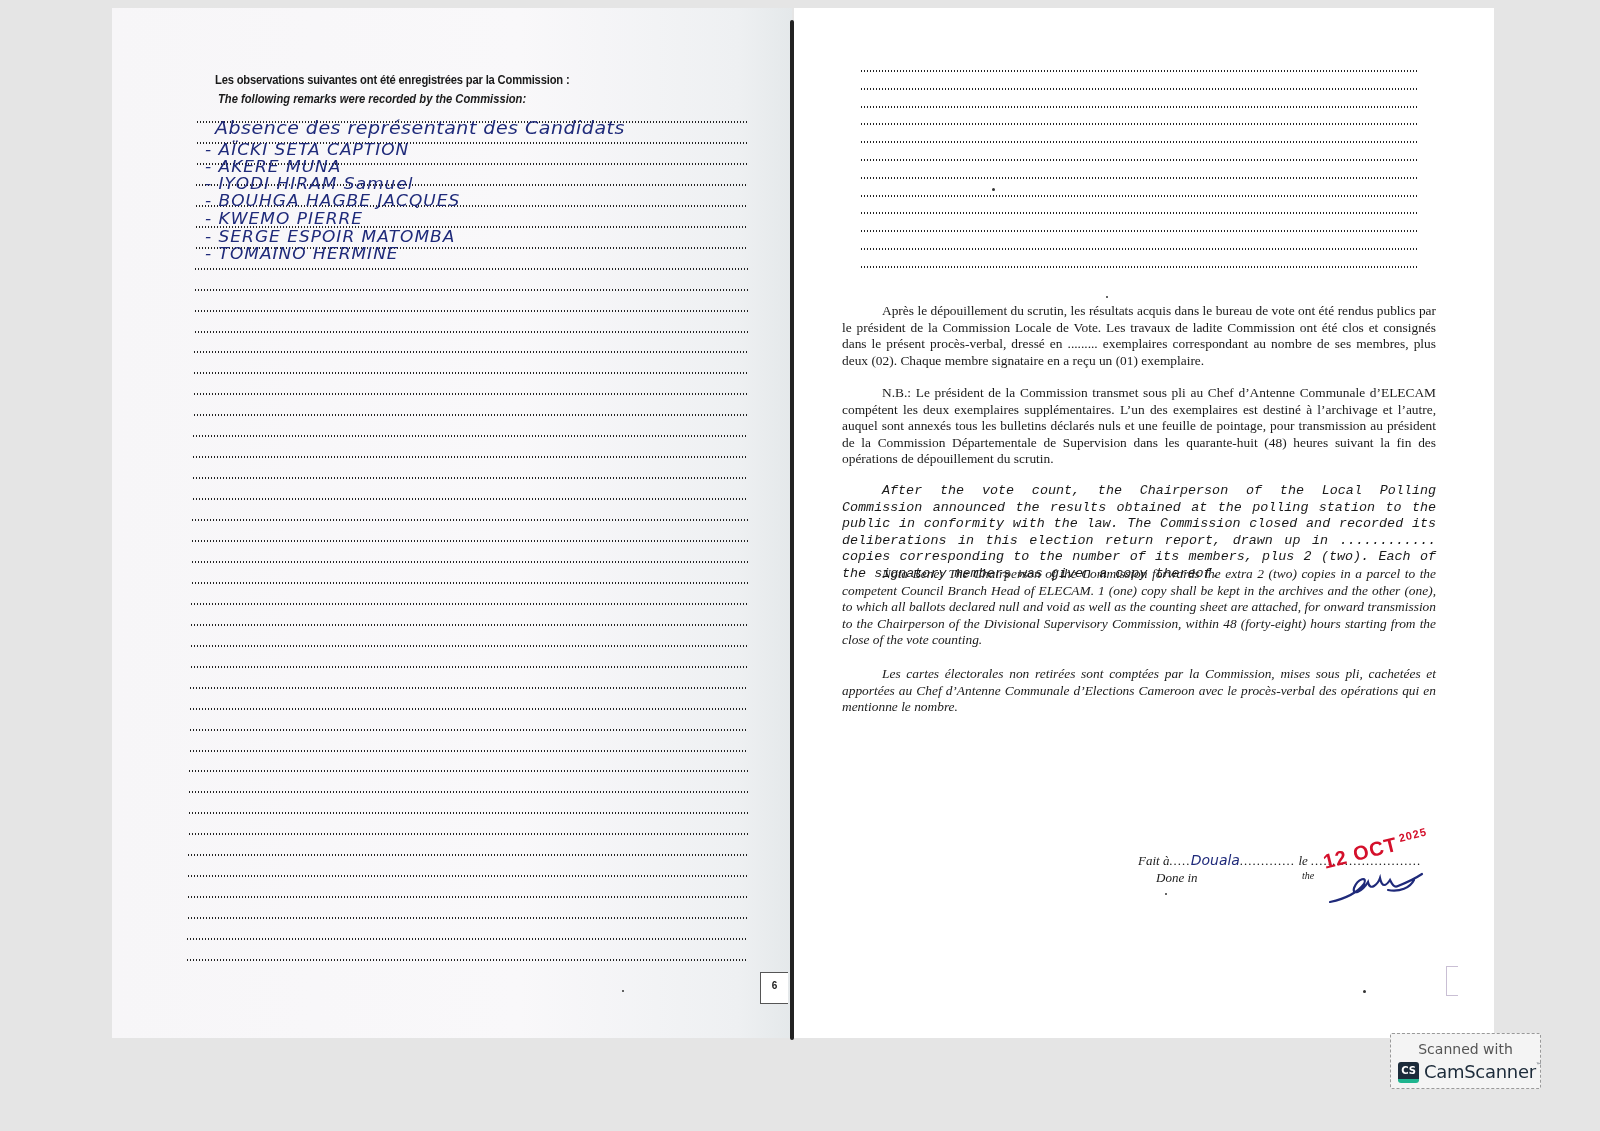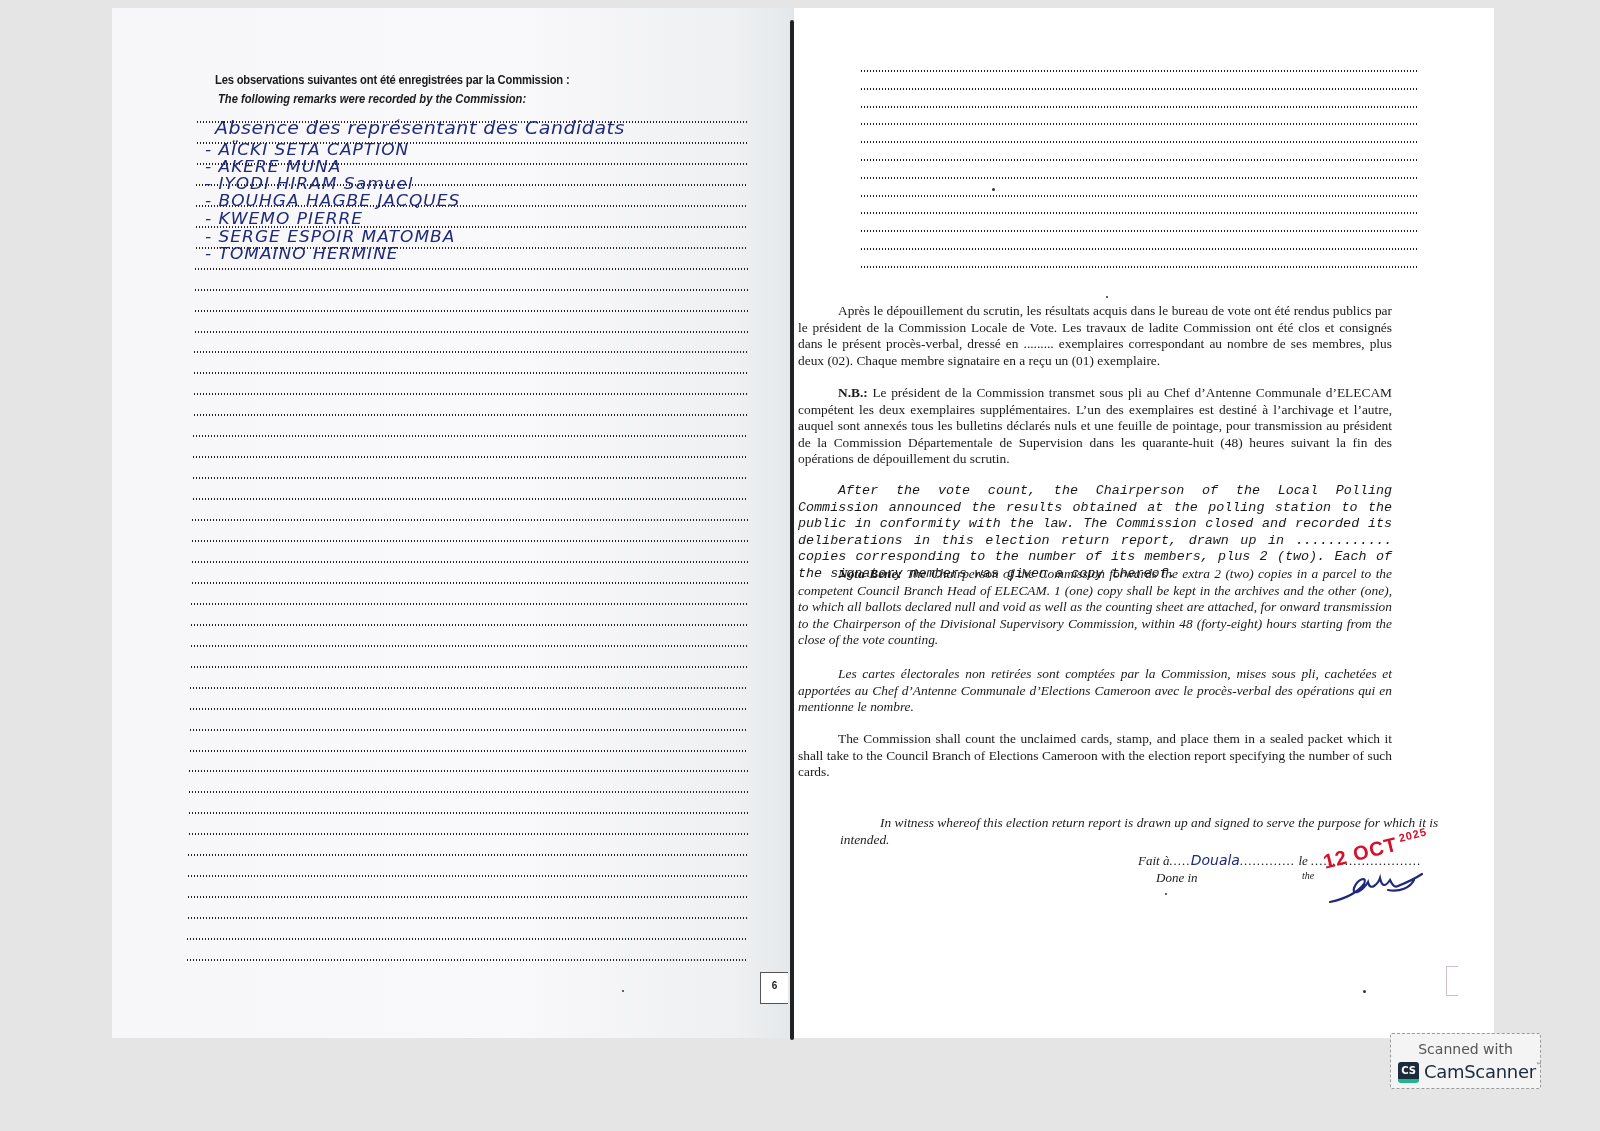--- a/index.html
+++ b/index.html
@@ -39,27 +39,27 @@
     }
 
     .page-number {
       position: absolute; left: 760px; top: 972px; width: 28px; height: 32px;
       border: 1px solid #555; border-right: none; background: #fff;
       font-size: 10px; font-weight: bold; text-align: center; line-height: 26px;
     }
 
     
     .rtext {
-      position: absolute; left: 798px; width: 594px;
+      position: absolute; left: 842px; width: 594px;
       font-family: "Liberation Serif", serif; font-size: 13.4px; line-height: 16.6px;
       text-align: justify; color: #1a1a1a;
     }
     .rtext .indent { display: inline-block; width: 40px; }
     .rtext.italic { font-style: italic; }
-    .rtext b { font-weight: bold; margin-top: 32px; }
+    .rtext b { font-weight: normal; margin-top: 32px; }
     .sign-row { position: absolute; white-space: nowrap; }
     .sign-city { font-family: "DejaVu Sans", sans-serif; color: #1f2a7a; font-size: 14px; font-style: italic; }
     .stamp {
       position: absolute; left: 1322px; top: 838px; color: #d4102b; font-family: "Liberation Sans", sans-serif;
       font-weight: bold; font-size: 20px; transform: rotate(-14deg); letter-spacing: 1px; white-space: nowrap;
     }
     .stamp-year { font-size: 11px; vertical-align: top; margin-left: 3px; }
     .signature { position: absolute; left: 1328px; top: 862px; }
 
     .camscanner {
@@ -173,27 +173,21 @@
   </p>
 
   <p class="rtext italic" style="top:566px;">
     <span class="indent"></span><b>Nota Bene:</b> <span>The Chairperson of the Commission forwards the extra 2 (two) copies in a parcel to the competent Council Branch Head of ELECAM. 1 (one) copy shall be kept in the archives and the other (one), to which all ballots declared null and void as well as the counting sheet are attached, for onward transmission to the Chairperson of the Divisional Supervisory Commission, within 48 (forty-eight) hours starting from the close of the vote counting.</span>
   </p>
 
   <p class="rtext" style="top:666px;font-style:italic;">
     <span class="indent"></span><span>Les cartes électorales non retirées sont comptées par la Commission, mises sous pli, cachetées et apportées au Chef d’Antenne Communale d’Elections Cameroon avec le procès-verbal des opérations qui en mentionne le nombre.</span>
   </p>
 
-  <p class="rtext" style="top:731px;">
-    <span class="indent"></span><span>The Commission shall count the unclaimed cards, stamp, and place them in a sealed packet which it shall take to the Council Branch of Elections Cameroon with the election report specifying the number of such cards.</span>
-  </p>
-
-  <p class="rtext italic" style="top:815px;left:840px;width:600px;text-align:left;">
-    <span class="indent"></span><span>In witness whereof this election return report is drawn up and signed to serve the purpose for which it is intended.</span>
-  </p>
+
 
   <div>
     <div class="sign-row" style="left:1138px;top:852px;font-family:'Liberation Serif',serif;font-style:italic;font-size:13px;">
       <span>Fait à</span><span style="letter-spacing:1px;">.....</span><span class="sign-city">Douala</span><span style="letter-spacing:1px;">.............</span>
       <span>le</span> <span style="letter-spacing:1px;">..........................</span>
     </div>
     <div class="sign-row" style="left:1156px;top:870px;font-family:'Liberation Serif',serif;font-style:italic;font-size:13px;text-align:center;">Done in</div>
     <div class="sign-row" style="left:1302px;top:870px;font-family:'Liberation Serif',serif;font-style:italic;font-size:10px;">the</div>
 
     <div class="stamp">

